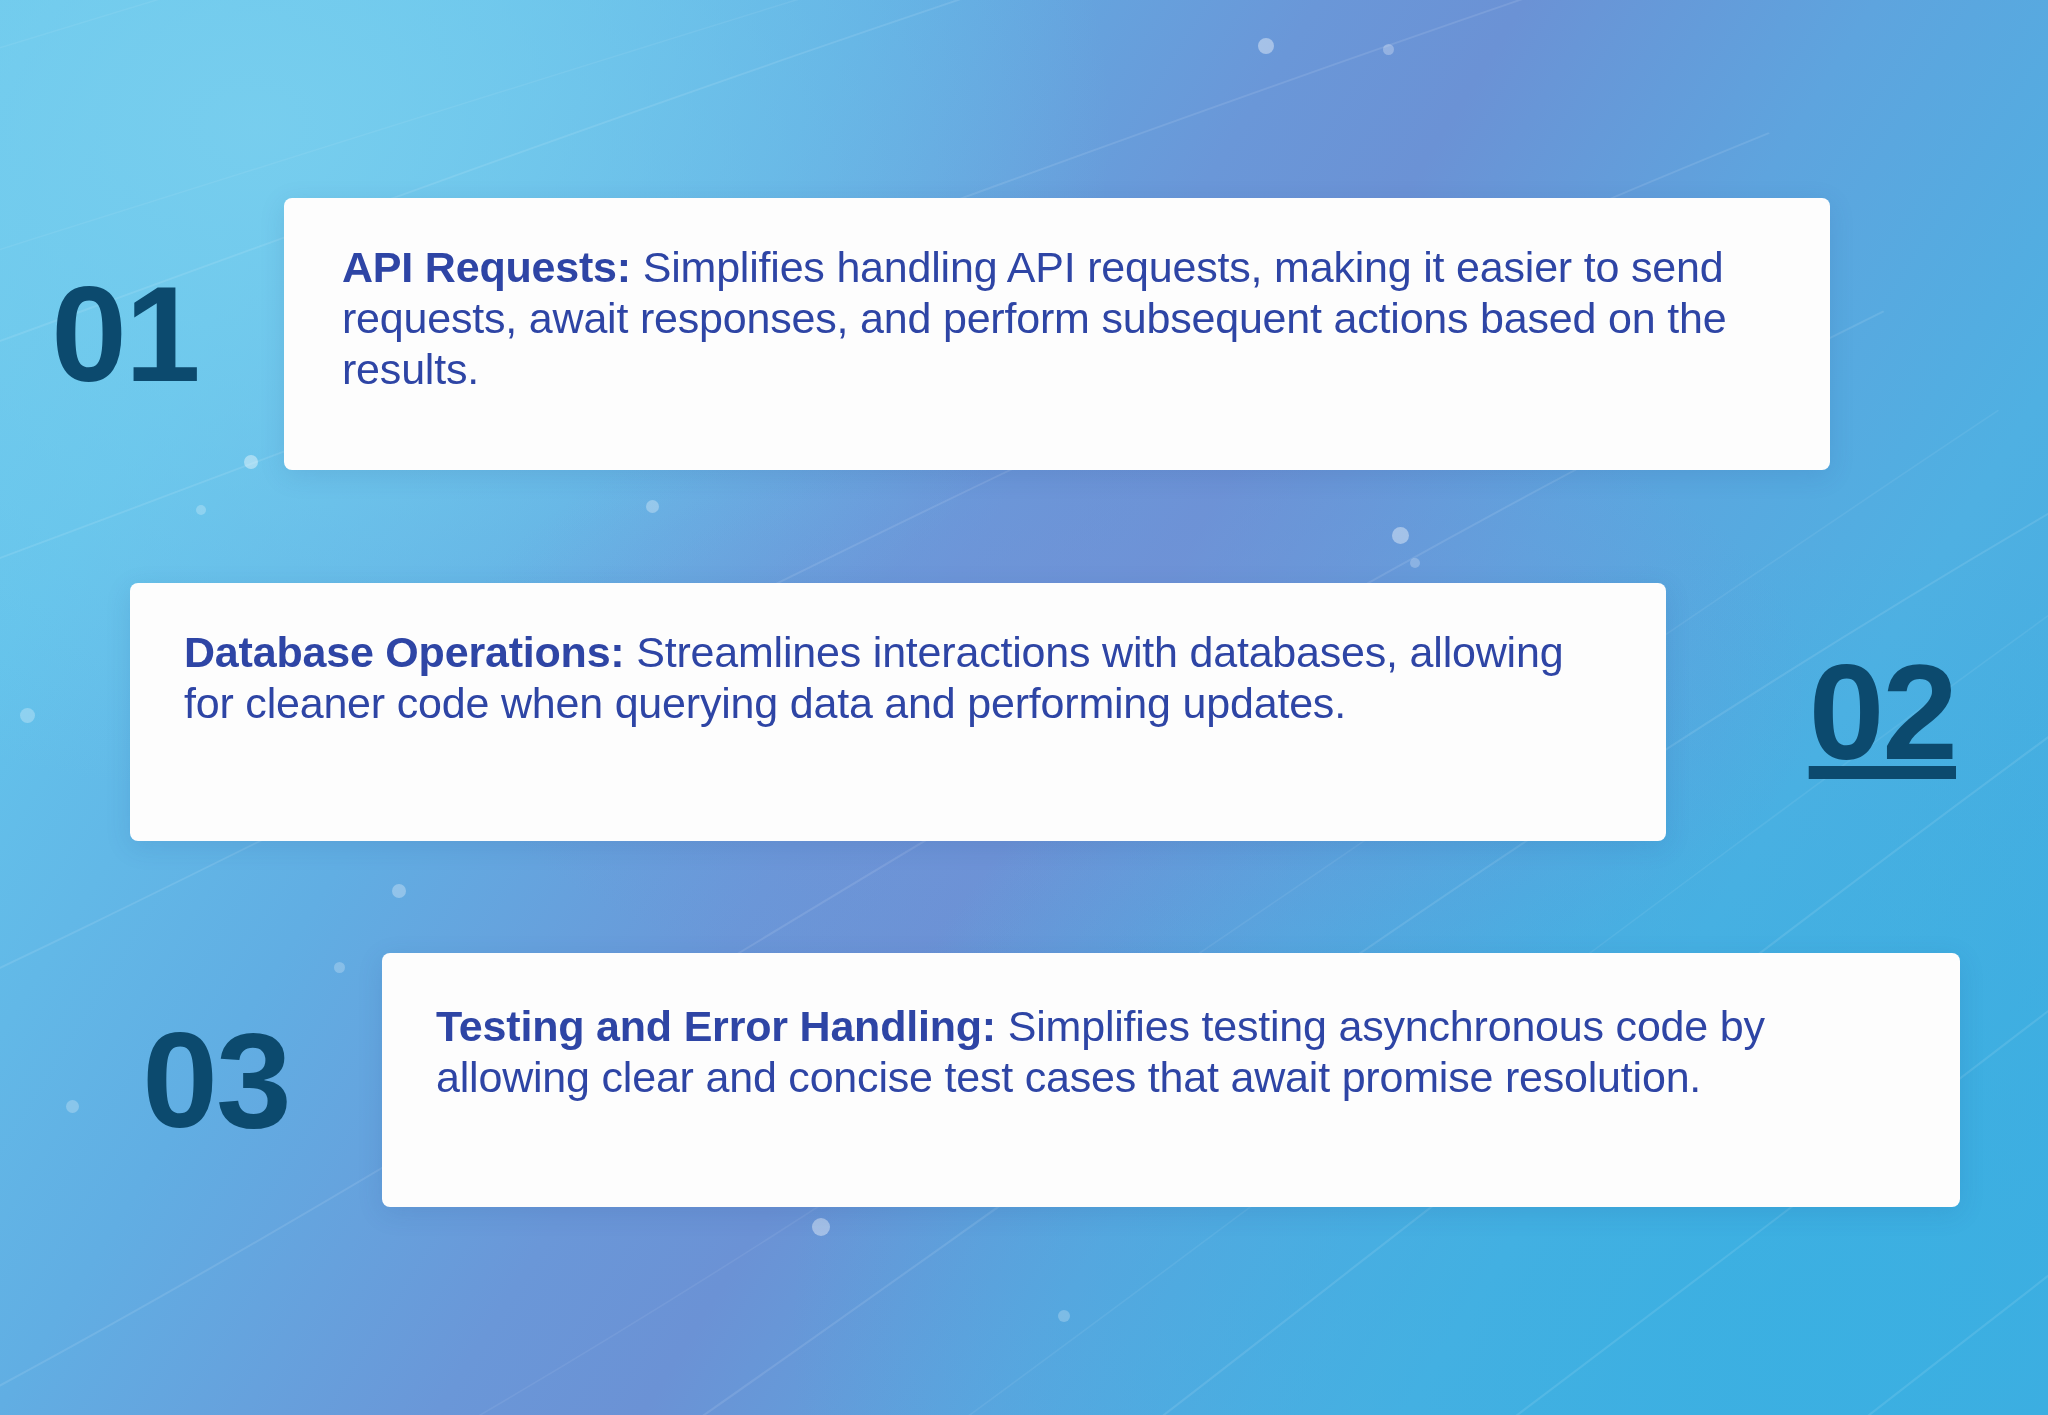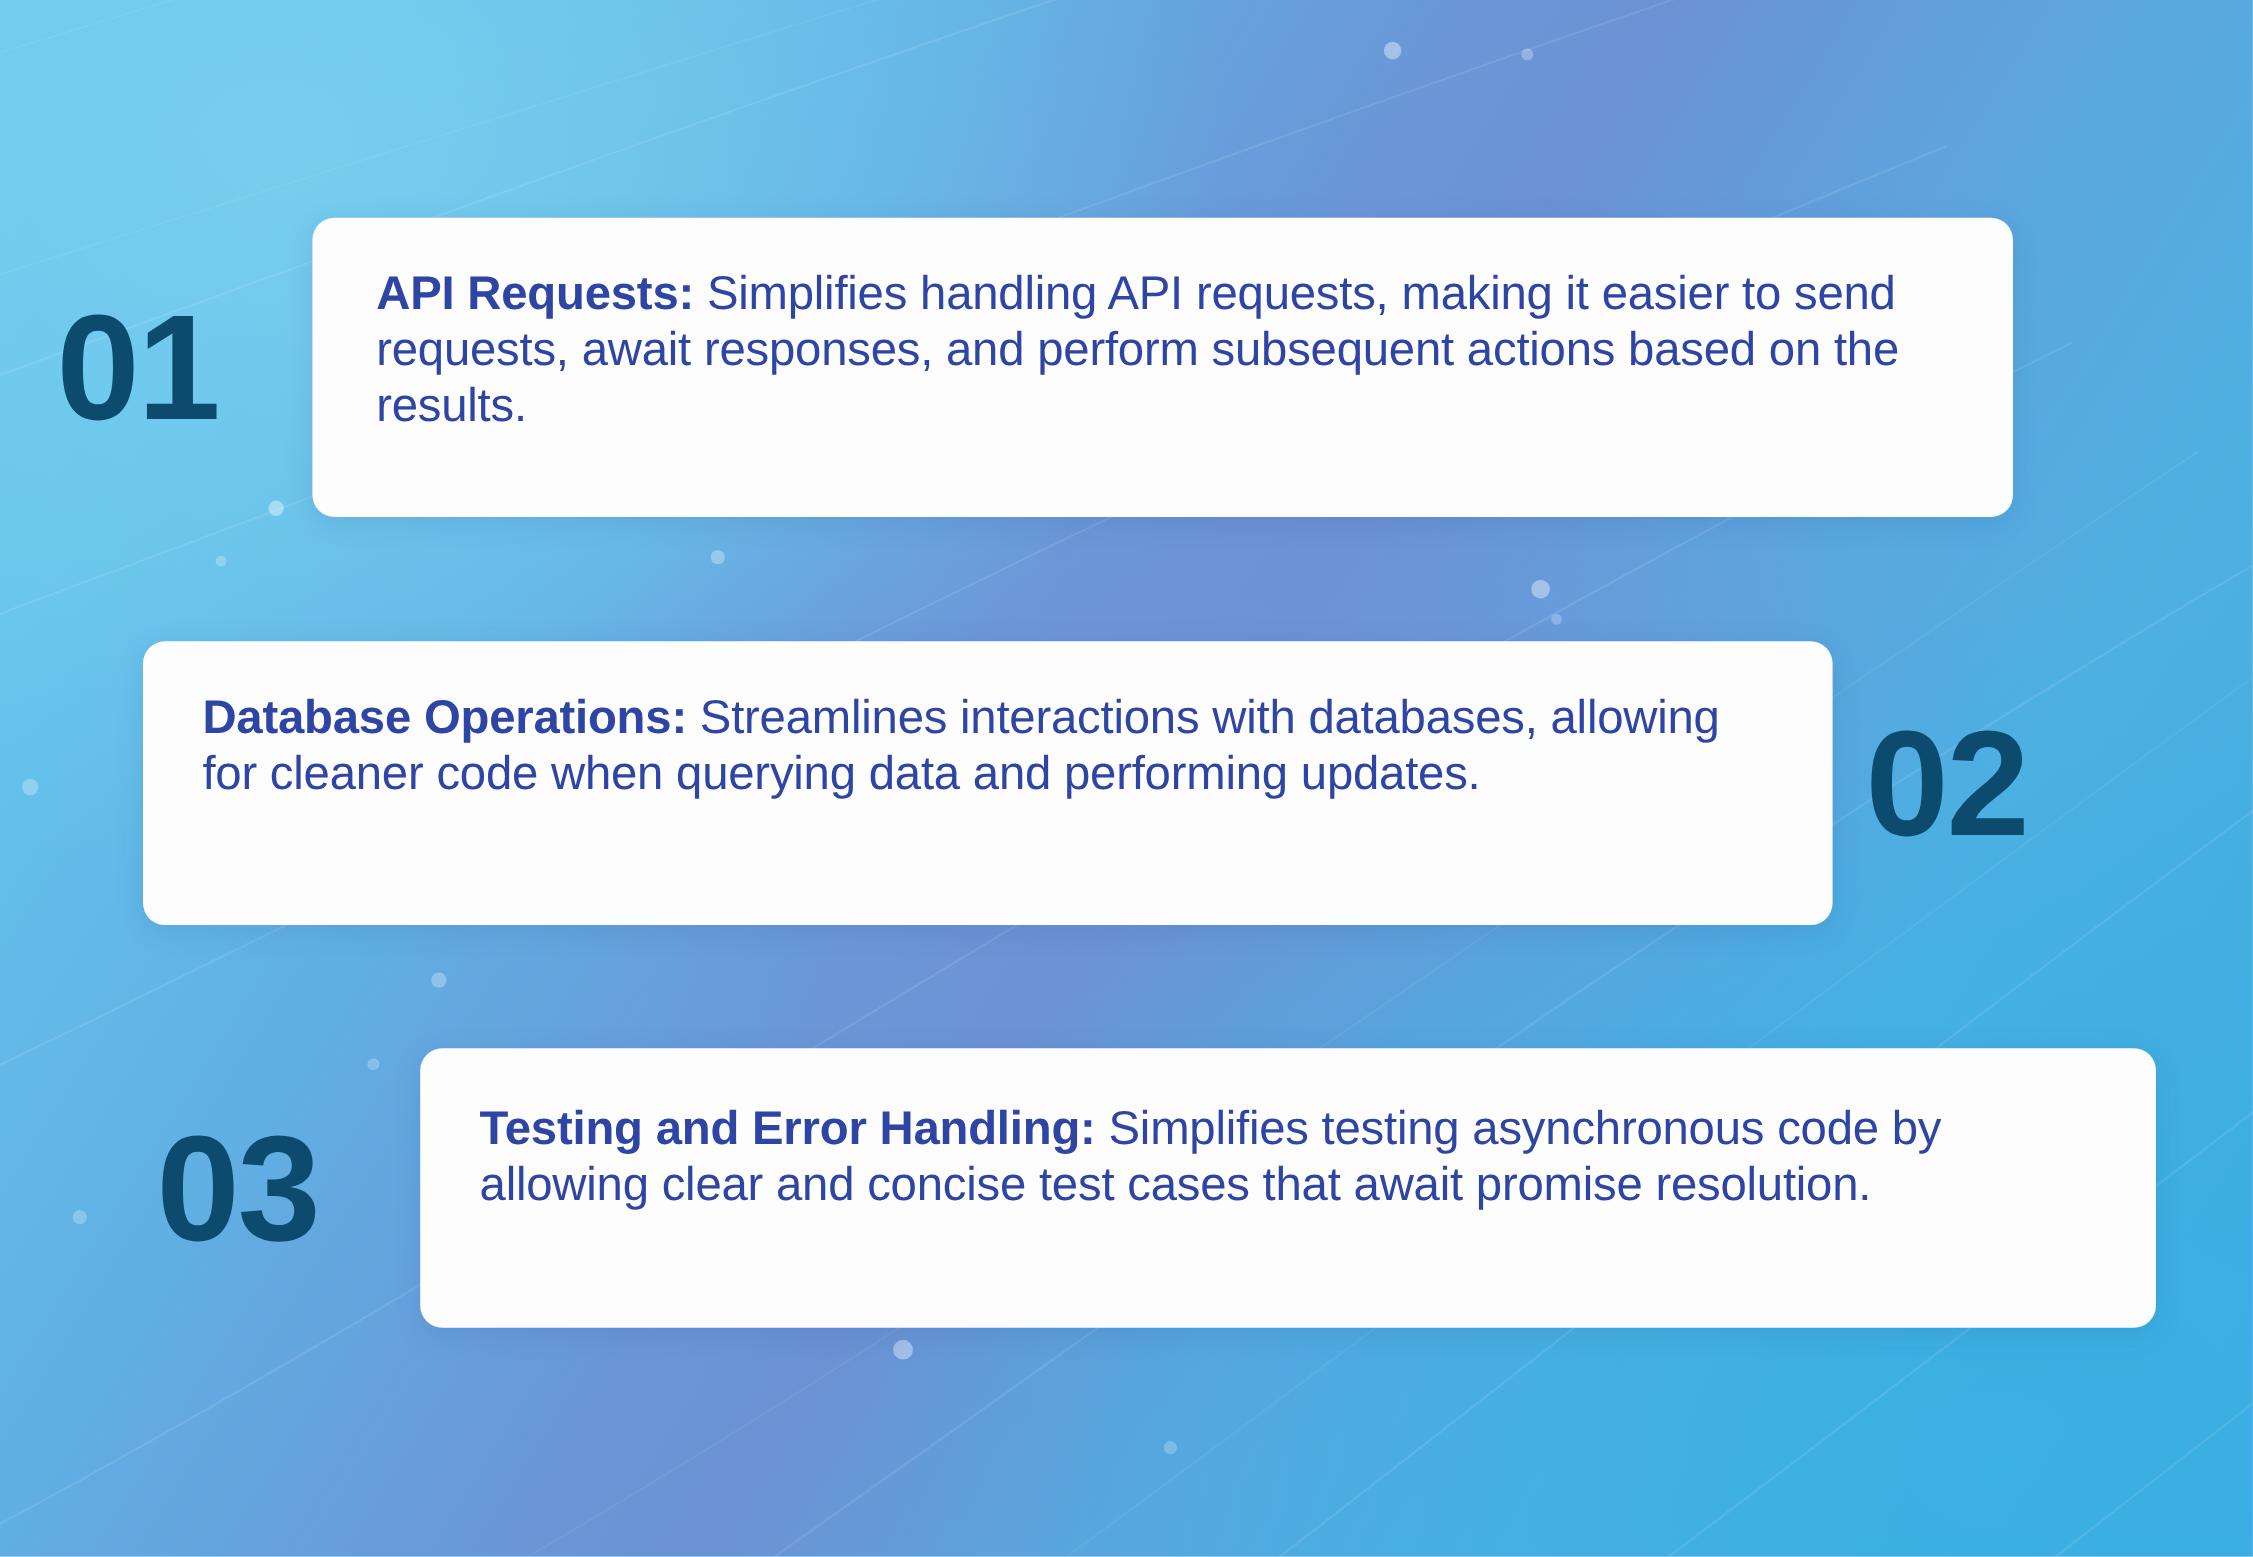--- a/index.html
+++ b/index.html
@@ -89,21 +89,21 @@
     font-weight: 700;
     line-height: 1;
     color: #0c4a6e;
     letter-spacing: -2px;
     white-space: nowrap;
     user-select: none;
   }
 
   .card {
     background: #FDFDFD;
-    border-radius: 20px;
+    border-radius: 8px;
     box-shadow: 0 6px 26px rgba(32,72,140,0.13);
     box-sizing: border-box;
   }
   .card p {
     margin: 0;
     color: #2E45A5;
     font-size: 43px;
     line-height: 1.19;
     letter-spacing: -0.2px;
   }
@@ -112,21 +112,21 @@
   }
 
   
   #row-1 { left: 0; top: 198px; }
   #row-1 .num { width: 250px; text-align: center; margin-right: 34px; }
   #row-1 .card { width: 1546px; height: 272px; padding: 44px 56px 0 58px; }
 
   
   #row-2 { left: 130px; top: 583px; }
   #row-2 .card { width: 1536px; height: 258px; padding: 44px 56px 18px 54px; }
-  #row-2 .num { width: 260px; text-align: left; margin-left: 30px; }
+  #row-2 .num { width: 260px; text-align: right; margin-left: 30px; text-decoration: underline; }
 
   
   #row-3 { left: 92px; top: 953px; }
   #row-3 .num { width: 248px; text-align: center; margin-right: 42px; }
   #row-3 .card { width: 1578px; height: 254px; padding: 48px 56px 0 54px; }
 </style>
 </head>
 <body>
 
 <div id="stage">

